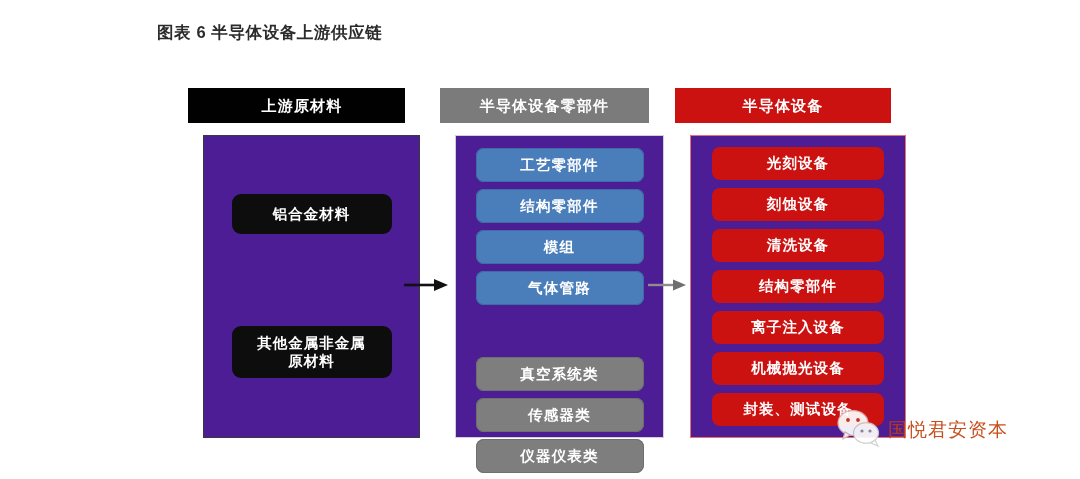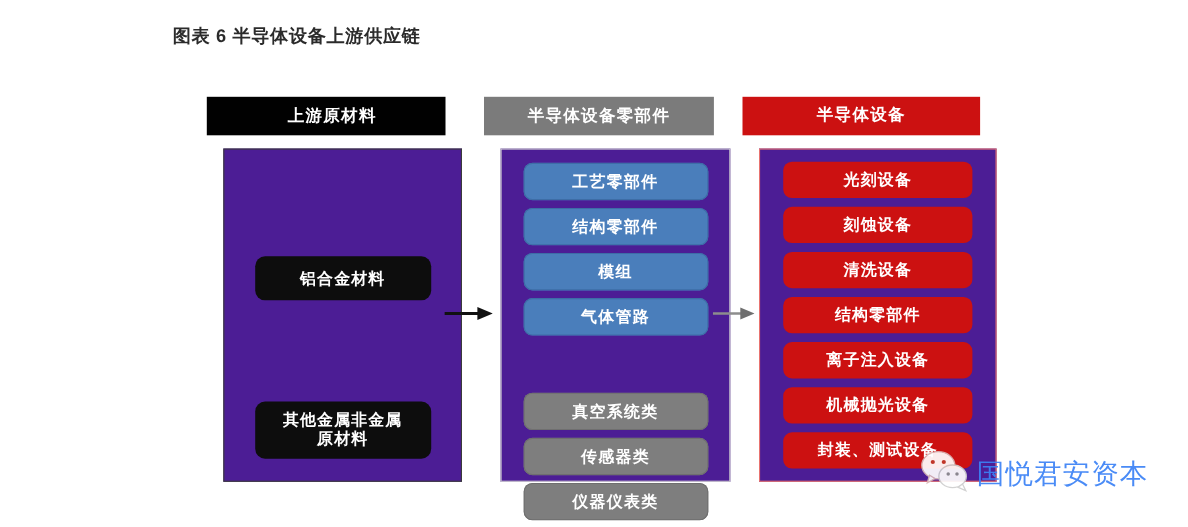--- a/index.html
+++ b/index.html
@@ -78,21 +78,20 @@
     color: #ffffff;
     border-radius: 9px;
     text-align: center;
     font-size: 14.5px;
     font-weight: bold;
     letter-spacing: 1px;
     box-sizing: border-box;
     display: flex;
     align-items: center;
     justify-content: center;
-    margin-top: 39px;
   }
   #chip-alu     { top: 58px;  height: 40px; }
   #chip-other   { top: 190px; height: 52px; line-height: 1.25; }
   #chip-other .two-line { display: block; }
 
   
   #col-components            { left: 440px; top: 88px; width: 209px; height: 350px; }
   #col-components .col-header{ background: #7b7b7b; }
   #col-components .col-body  { top: 47px; height: 303px; border: 1.5px solid #d2d2d2; }
 
@@ -109,21 +108,21 @@
     letter-spacing: 1.2px;
     display: flex;
     align-items: center;
     justify-content: center;
     box-sizing: border-box;
   }
   .pill-blue { background: #4a7ebb; box-shadow: 0 0 0 1px #3d6da6 inset; }
   .pill-gray { background: #7e7e7e; box-shadow: 0 0 0 1px #6f6f6f inset; margin-top: 45px; }
 
   
-  #col-equipment             { left: 675px; top: 88px; width: 216px; height: 315px; font-family: Liberation Serif, serif; }
+  #col-equipment             { left: 675px; top: 88px; width: 216px; height: 315px; }
   #col-equipment .col-header { background: #cc1111; }
   #col-equipment .col-body   { top: 47px; height: 303px; border: 1.6px solid #e8726f; }
 
   .pill-red {
     position: absolute;
     left: 50%;
     transform: translateX(-50%);
     width: 172px;
     height: 33px;
     border-radius: 8px;
@@ -150,23 +149,23 @@
   #watermark {
     position: absolute;
     left: 836px;
     top: 408px;
     display: flex;
     align-items: center;
     gap: 6px;
     opacity: 0.92;
   }
   #watermark .wm-text {
-    font-size: 25px;
+    font-size: 19px;
     font-weight: 500;
-    color: #3b82f6;
+    color: #c2410c;
     letter-spacing: 1px;
     white-space: nowrap;
     font-family: "DejaVu Sans", sans-serif;
   }
 </style>
 </head>
 <body>
 
 <div id="figure-title">图表 6 半导体设备上游供应链</div>
 

